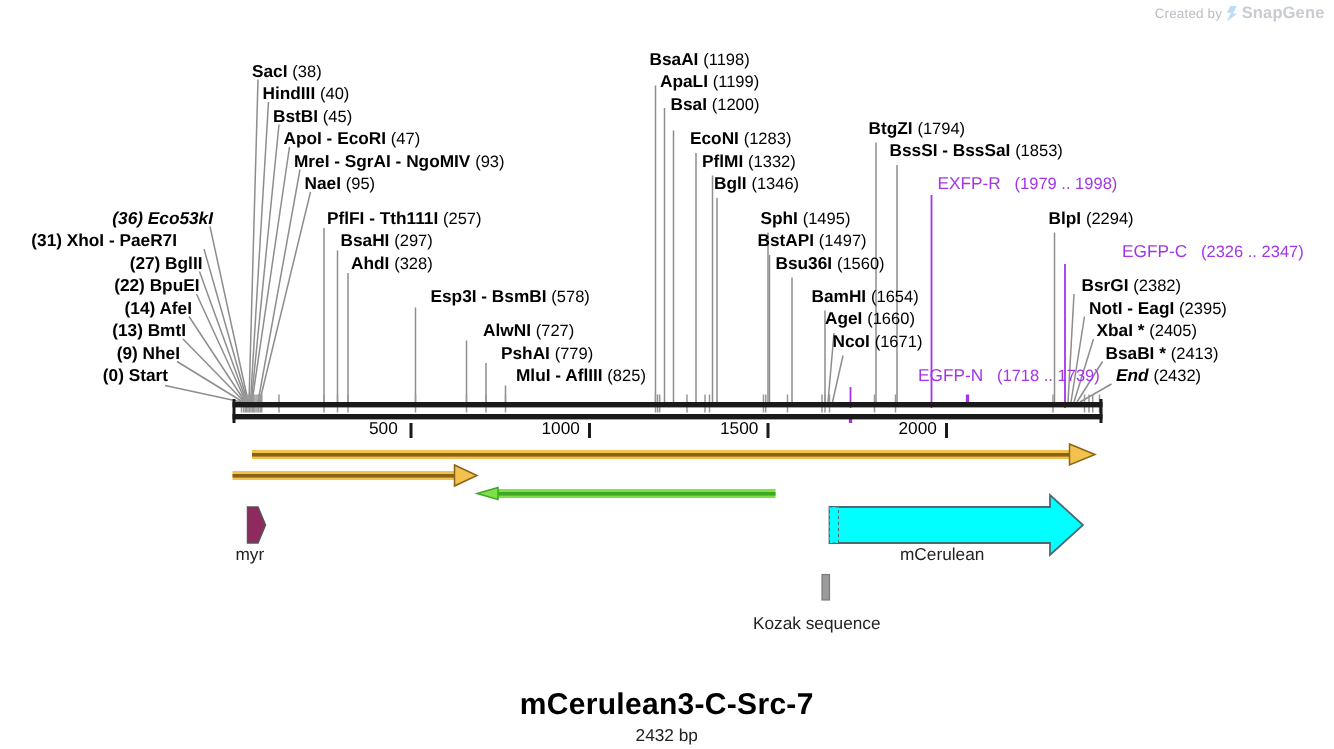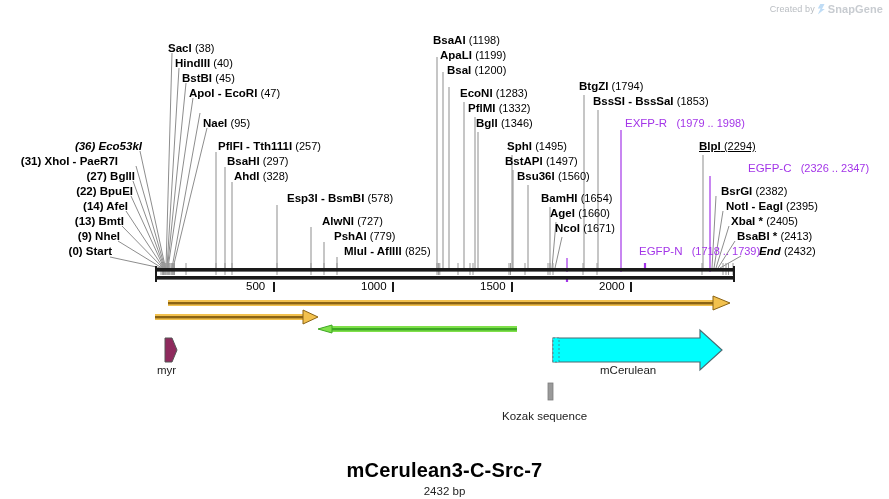--- a/index.html
+++ b/index.html
@@ -262,20 +262,24 @@
     <span class="pos">(40)</span>
   </div>
   <div class="label" style="left:182px;top:72px;">
     <span class="nm">BstBI</span>
     <span class="pos">(45)</span>
   </div>
   <div class="label" style="left:189px;top:87px;">
     <span class="nm">ApoI  -  EcoRI</span>
     <span class="pos">(47)</span>
   </div>
+  <div class="label" style="left:196px;top:102px;">
+    <span class="nm">MreI  -  SgrAI  -  NgoMIV</span>
+    <span class="pos">(93)</span>
+  </div>
   <div class="label" style="left:203px;top:117px;">
     <span class="nm">NaeI</span>
     <span class="pos">(95)</span>
   </div>
 
   <div class="label" style="left:218px;top:140px;">
     <span class="nm">PflFI  -  Tth111I</span>
     <span class="pos">(257)</span>
   </div>
   <div class="label" style="left:227px;top:155px;">
@@ -354,54 +358,54 @@
 
   <div class="label" style="left:579px;top:80px;">
     <span class="nm">BtgZI</span>
     <span class="pos">(1794)</span>
   </div>
   <div class="label" style="left:593px;top:95px;">
     <span class="nm">BssSI  -  BssSaI</span>
     <span class="pos">(1853)</span>
   </div>
 
-  <div class="label" style="left:699px;top:140px;text-decoration:underline;">
+  <div class="label" style="left:699px;top:140px;">
     <span class="nm">BlpI</span>
     <span class="pos">(2294)</span>
   </div>
   <div class="label" style="left:721px;top:185px;">
     <span class="nm">BsrGI</span>
     <span class="pos">(2382)</span>
   </div>
   <div class="label" style="left:726px;top:200px;">
     <span class="nm">NotI  -  EagI</span>
     <span class="pos">(2395)</span>
   </div>
   <div class="label" style="left:731px;top:215px;">
     <span class="nm">XbaI *</span>
     <span class="pos">(2405)</span>
   </div>
   <div class="label" style="left:737px;top:230px;">
     <span class="nm">BsaBI *</span>
     <span class="pos">(2413)</span>
   </div>
-  <div class="label start-end" style="left:744px;top:245px;margin-left:15px;">
+  <div class="label start-end" style="left:744px;top:245px;">
     <span class="nm">End</span>
     <span class="pos">(2432)</span>
   </div>
 
   <div class="label feat" style="left:625px;top:117px;text-align:center;">
     <span class="nm">EXFP-R</span>
     <span class="pos" style="margin-left:6px">(1979 .. 1998)</span>
   </div>
   <div class="label feat" style="left:703px;top:162px;padding-left:45px;">
     <span class="nm">EGFP-C</span>
     <span class="pos" style="margin-left:6px">(2326 .. 2347)</span>
   </div>
-  <div class="label feat" style="left:595px;top:245px;padding-left:44px;">
+  <div class="label feat" style="left:568px;top:245px;padding-left:44px;">
     <span class="nm">EGFP-N</span>
     <span class="pos" style="margin-left:6px">(1718 .. 1739)</span>
   </div>
 
   <div class="ruler-num" style="left:246px;top:280px;">500</div>
   <div class="ruler-num" style="left:361px;top:280px;">1000</div>
   <div class="ruler-num" style="left:480px;top:280px;">1500</div>
   <div class="ruler-num" style="left:599px;top:280px;">2000</div>
 
   <div class="track-label" style="left:157px;top:364px;">myr</div>

